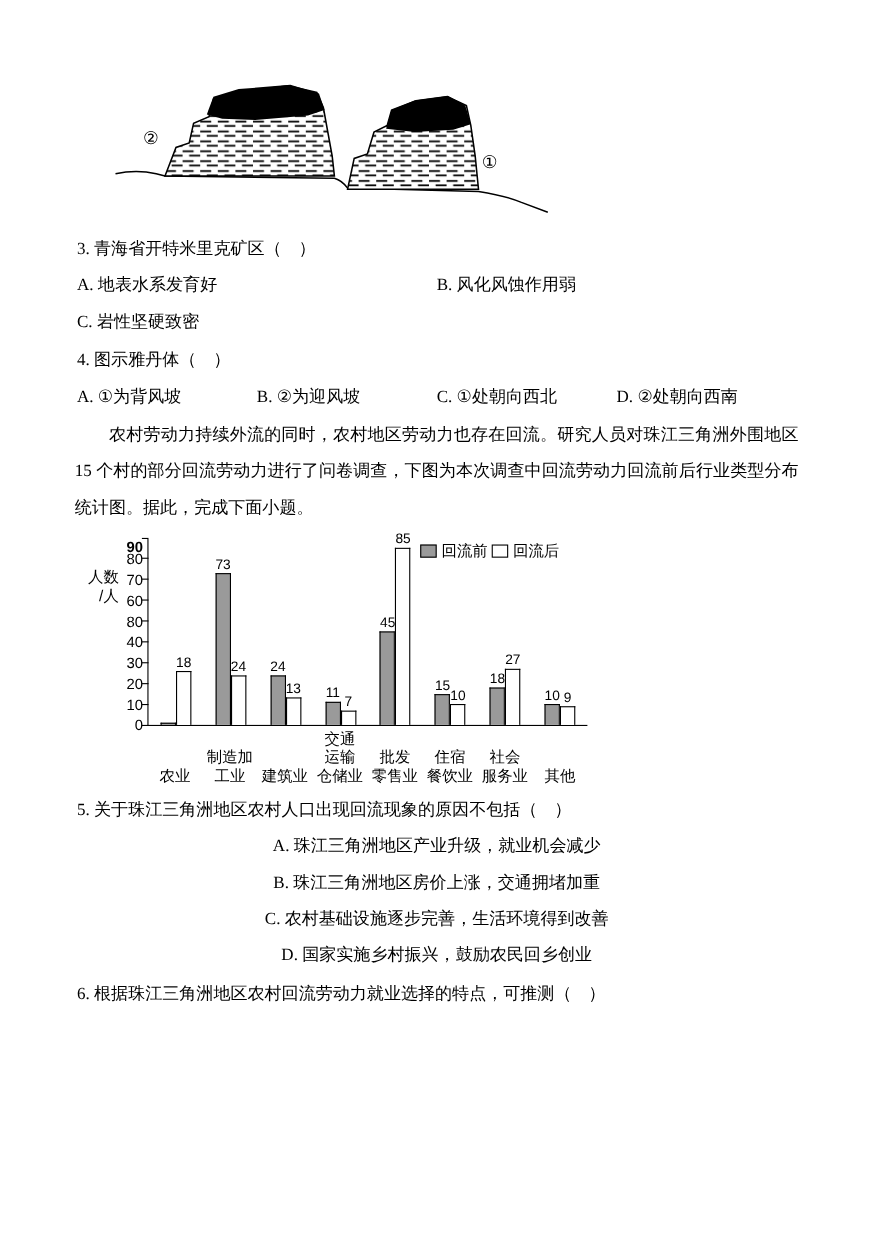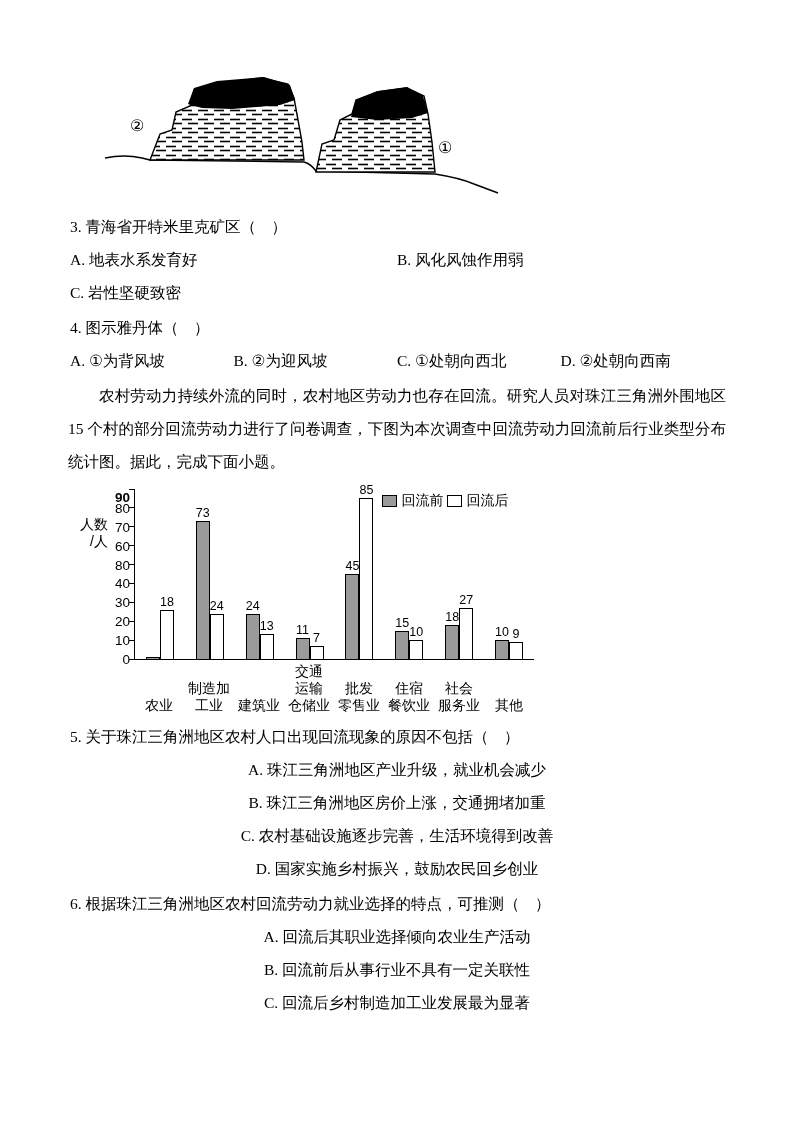--- a/index.html
+++ b/index.html
@@ -261,22 +261,17 @@
           <div class="stem">5. 关于珠江三角洲地区农村人口出现回流现象的原因不包括（　）</div>
           <div class="options stacked">
             <div class="option">A. 珠江三角洲地区产业升级，就业机会减少</div>
             <div class="option">B. 珠江三角洲地区房价上涨，交通拥堵加重</div>
             <div class="option">C. 农村基础设施逐步完善，生活环境得到改善</div>
             <div class="option">D. 国家实施乡村振兴，鼓励农民回乡创业</div>
           </div>
         </div>
         <div class="question">
           <div class="stem">6. 根据珠江三角洲地区农村回流劳动力就业选择的特点，可推测（　）</div>
-          <div class="options stacked">
-            <div class="option">A. 回流后其职业选择倾向农业生产活动</div>
-            <div class="option">B. 回流前后从事行业不具有一定关联性</div>
-            <div class="option">C. 回流后乡村制造加工业发展最为显著</div>
-          </div>
         </div>
       </div>
 
   </div>
 </div>
 
 </body></html>

